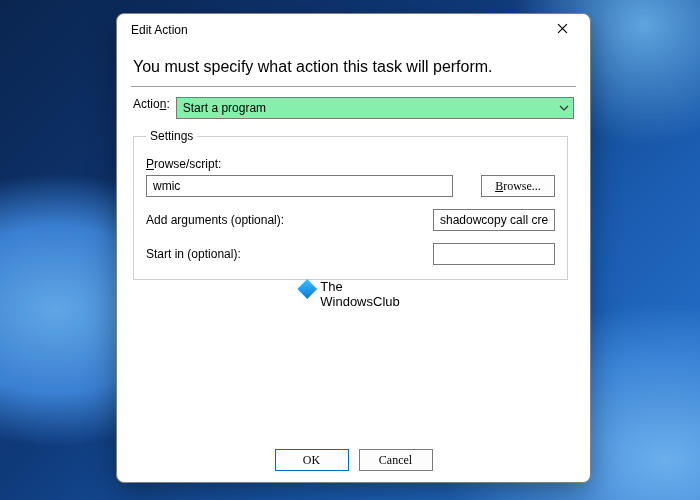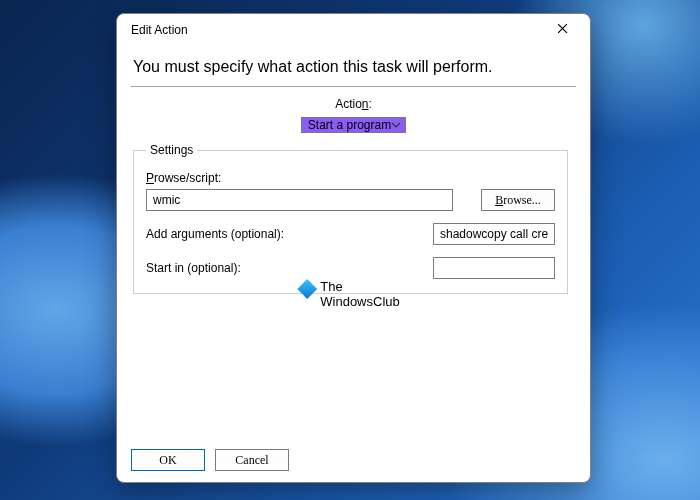--- a/index.html
+++ b/index.html
@@ -45,31 +45,30 @@
       padding: 4px 14px 0 14px;
       flex: 1;
       display: flex; flex-direction: column;
     }
     .desc {
       padding: 8px 2px 10px 2px;
       font-size: 16px;
     }
     .hr { height: 1px; background: #a0a0a0; }
     .action-row {
-      display: flex; align-items: center;
+      display: flex; 
       gap: 6px;
       padding: 10px 2px 4px 2px;
-      flex-direction: column;
     }
     .action-row label span.ul { text-decoration: underline; }
     .select {
       flex: 1;
-      height: 34px;
+      height: 22px;
       border: 1px solid #7a7a7a;
-      background: #8b5cf6;
+      background: #86efac;
       display: flex; align-items: center; justify-content: space-between;
       padding: 0 4px 0 6px;
       font-size: 12px;
       cursor: pointer;
     }
     .select .chev svg { width: 10px; height: 10px; display: block; }
     fieldset.settings {
       margin: 6px 8px 0 2px;
       border: 1px solid #cfcfcf;
       padding: 10px 12px 14px 12px;
@@ -113,21 +112,21 @@
       pointer-events: none;
     }
     .watermark .sq {
       width: 14px; height: 14px;
       background: linear-gradient(135deg, #3cc0ff 0%, #0a78d6 100%);
       transform: rotate(45deg);
       margin-top: 2px;
     }
     .footer {
       height: 44px;
-      display: flex; align-items: center; justify-content: flex-start;
+      display: flex; align-items: center; justify-content: center;
       gap: 10px;
       padding: 0 14px;
     }
   </style>
 </head>
 <body>
 
 <div class="dialog">
   <div class="titlebar">
     <div class="title">Edit Action</div>

